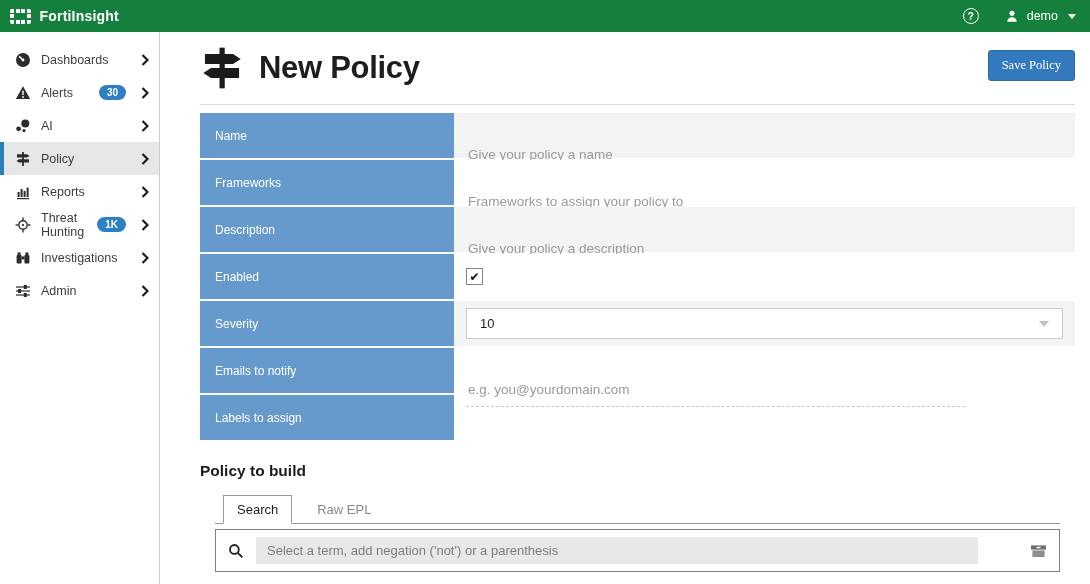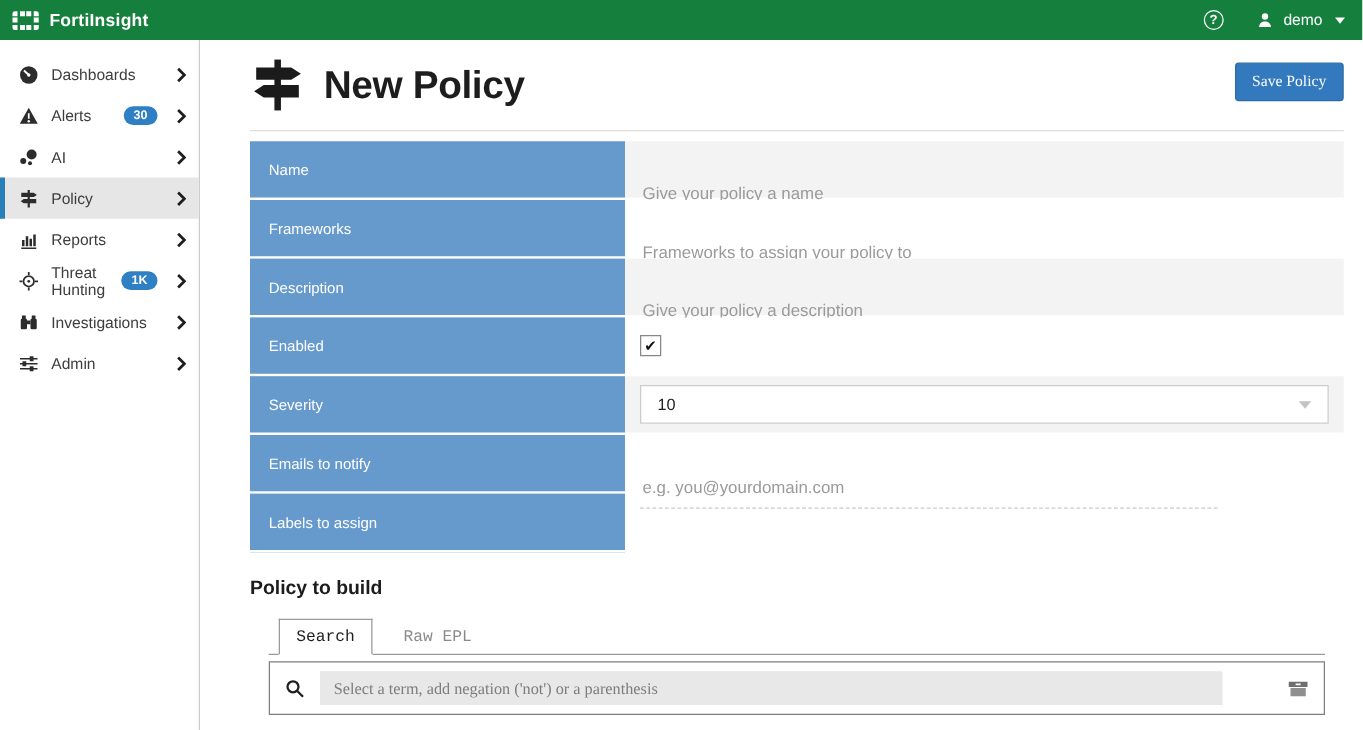--- a/index.html
+++ b/index.html
@@ -53,21 +53,21 @@
   .header-icon { width:44px; height:46px; color:#1b1b1b; margin-right:15px; }
   .header-icon svg { width:44px; height:46px; display:block; }
   .page-title { font-size:31px; font-weight:bold; color:#1d1d1d; letter-spacing:-.3px; }
   .save-btn { margin-left:auto; align-self:flex-start; margin-top:5px; background:#3379bd;
               border:1px solid #2e6da4; color:#fff; font-size:12.5px; padding:7px 13px;
               border-radius:3px; cursor:pointer; font-family:Liberation Serif, serif; }
 
   
   .form-table { margin-top:8px; }
   .frow { display:flex; }
-  .flabel { width:300px; flex:none; background:#6699cc; color:#fff; font-size:12px;
+  .flabel { width:254px; flex:none; background:#6699cc; color:#fff; font-size:12px;
             display:flex; align-items:center; padding-left:15px; height:47px;
             border-bottom:2px solid #fff; }
   .fvalue { flex:1; display:flex; align-items:center; padding-left:12px; height:47px;
             border-bottom:2px solid #fff; background:#fff; }
   .frow:nth-child(odd) .fvalue { background:#f3f3f3; }
   .ftext { width:82%; background:transparent; border:none; border-bottom:1px dashed #c9c9c9;
            font-size:13.5px; color:#444; padding:6px 2px 9px; outline:none; font-family:inherit;margin-top:41px; }
   .ftext::placeholder { color:#9a9a9a; }
   .fcheckbox { width:17px; height:17px; border:1px solid #878787; background:#fff;
                display:flex; align-items:center; justify-content:center; font-size:12px;
@@ -75,30 +75,30 @@
   .fselect { flex:1; margin:0 12px 0 0; height:31px; background:#fff; border:1px solid #ccc;
              display:flex; align-items:center; justify-content:space-between;
              padding:0 13px; font-size:13px; color:#222; cursor:pointer; }
   .sel-caret { width:0; height:0; border-left:5px solid transparent;
                border-right:5px solid transparent; border-top:6px solid #c3c3c3; }
 
   
   .section-title { font-size:15.5px; font-weight:bold; color:#1c1c1c; margin:20px 0 15px; }
   .builder { margin:0 15px; }
   .tabs { display:flex; border-bottom:1px solid #999; align-items:flex-end; padding-left:8px; }
-  .tab { padding:6px 13px; font-size:13px; cursor:pointer;font-family:Liberation Mono, monospace; }
+  .tab { padding:6px 13px; font-size:13px; cursor:pointer; }
   .tab.active { border:1px solid #999; border-bottom:1px solid #fff; margin-bottom:-1px;
                 background:#fff; color:#1e1e1e; }
   .tab.inactive { color:#8a8a8a; margin-left:12px; }
   .searchbox { margin-top:5px; border:1px solid #7f7f7f; display:flex; align-items:center;
                padding:7px 12px; }
   .search-glyph { width:16px; height:16px; flex:none; }
   .search-glyph svg { width:16px; height:16px; display:block; }
   .search-input { flex:1; margin:0 52px 0 12px; background:#e8e8e8; border:none; height:27px;
-                  padding:0 11px; font-size:13px; color:#555; outline:none; font-family:Liberation Serif, serif; }
+                  padding:0 11px; font-size:13px; color:#555; outline:none; font-family:Liberation Sans, sans-serif; }
   .search-input::placeholder { color:#7d7d7d; }
   .archive-glyph { width:17px; height:16px; flex:none; cursor:pointer; }
   .archive-glyph svg { width:17px; height:16px; display:block; }
 </style>
 </head>
 <body>
 
 <header class="topbar">
   <div class="brand">
     <span class="logo-grid">

